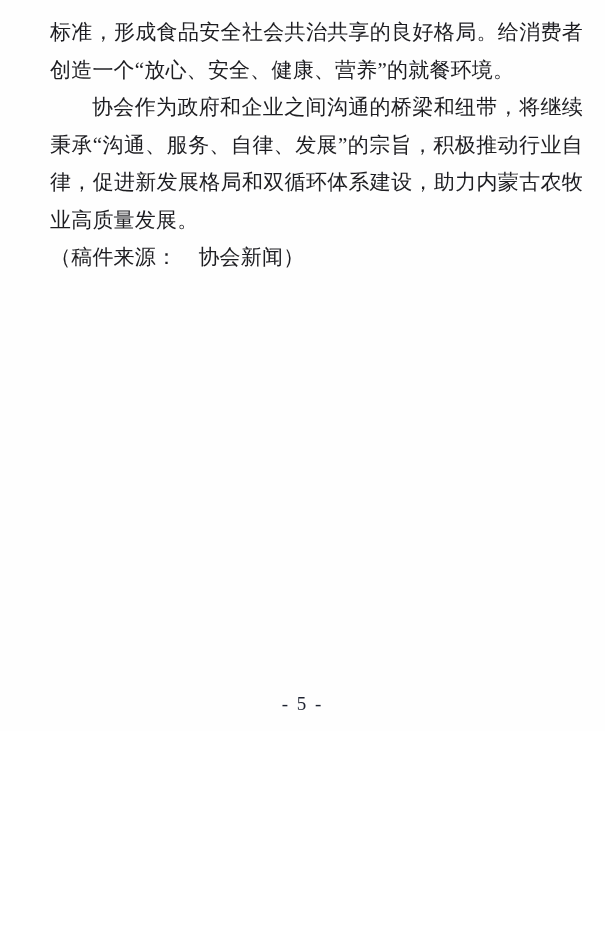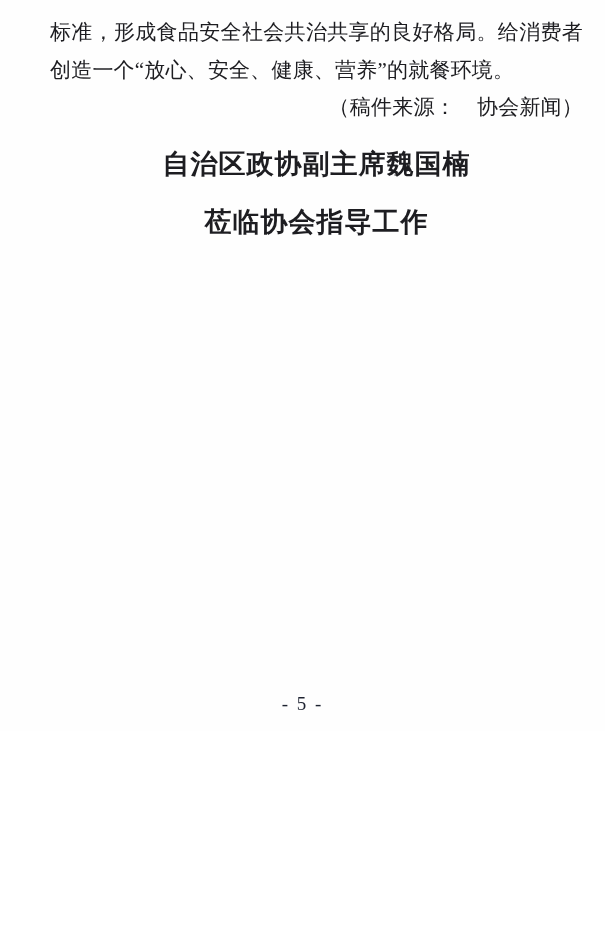--- a/index.html
+++ b/index.html
@@ -31,21 +31,20 @@
     text-justify: inter-ideograph;
   }
   .indent {
     text-indent: 2em;
   }
   .source-line {
     margin: 0;
     font-size: 21px;
     line-height: 37.5px;
     letter-spacing: 0.2px;
-    text-align: right;
   }
   .article-title {
     margin-top: 8px;
     text-align: center;
     font-weight: bold;
     font-size: 27px;
     line-height: 58px;
     letter-spacing: 1px;
   }
   .page-footer {
@@ -60,26 +59,23 @@
   }
 </style>
 </head>
 <body>
 
 <div class="page">
   <div class="content">
 
     <p class="body-par">标准，形成食品安全社会共治共享的良好格局。给消费者创造一个“放心、安全、健康、营养”的就餐环境。</p>
 
+    <p class="body-par indent">协会作为政府和企业之间沟通的桥梁和纽带，将继续秉承“沟通、服务、自律、发展”的宗旨，积极推动行业自律，促进新发展格局和双循环体系建设，助力内蒙古农牧业高质量发展。</p>
 
     <p class="source-line">（稿件来源：　协会新闻）</p>
 
-    <div class="article-title">
-      <div>自治区政协副主席魏国楠</div>
-      <div>莅临协会指导工作</div>
-    </div>
 
 
 
   </div>
 
   <div class="page-footer">- 5 -</div>
 </div>
 
 </body></html>

